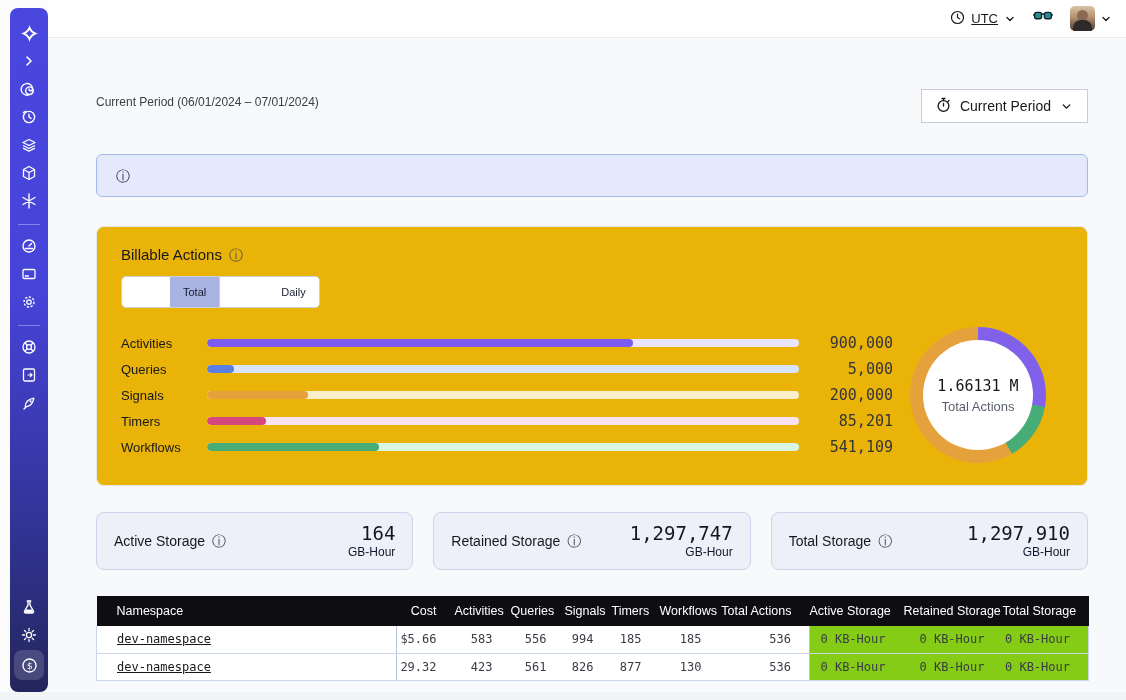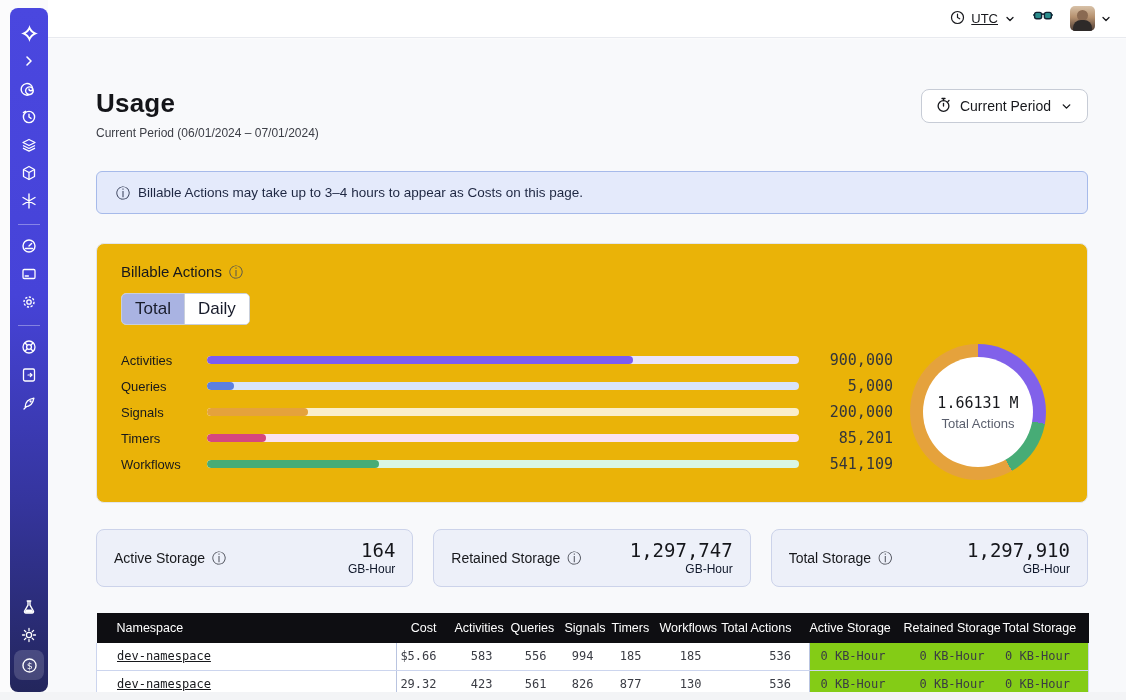--- a/index.html
+++ b/index.html
@@ -32,37 +32,37 @@
 
   
   .main { position:absolute; left:48px; right:0; top:39px; bottom:8px; background:#f8f9fb;
           padding:0 38px 0 48px; overflow:hidden; }
   .bottomband { position:absolute; left:0; right:0; bottom:0; height:8px; background:#f3f4f6; }
 
   .titlerow { margin-top:49px; display:flex; justify-content:space-between; align-items:flex-start; }
   .pagetitle { font-size:26px; font-weight:700; color:#141519; letter-spacing:.2px; }
   .subtitle  { font-size:12px; color:#3c3e46; margin-top:7px; }
   .periodbtn { display:flex; align-items:center; gap:9px; background:#fff; border:1px solid #c7ccd6;
-               border-radius:8px; height:34px; padding:0 14px; font-size:14px; color:#17181c;
+               border-radius:0; height:34px; padding:0 14px; font-size:14px; color:#17181c;
                cursor:pointer; margin-top:1px; }
 
   .banner { margin-top:31px; background:#e4eafb; border:1px solid #a6baea; border-radius:6px;
             height:43px; display:flex; align-items:center; gap:8px; padding:0 19px;
             font-size:13.5px; color:#1e2742; }
   .iinfo { font-size:14px; line-height:1; }
 
   
   .card { margin-top:29px; background:#eab308; border:1px solid #e3e6ec; border-radius:8px;
           padding:19px 24px 22px; }
   .cardtitle { font-size:15px; font-weight:400; color:#17181c; display:flex; align-items:center; gap:7px; }
   .cardtitle .iinfo { color:#4a4d55; cursor:pointer; }
   .tabs { margin-top:13px; display:inline-flex; border:1px solid #c9cfda; border-radius:5px;
           overflow:hidden; background:#fff; }
-  .tab { height:30px; padding:0 13px; display:flex; align-items:center; font-size:17px;
-         color:#181c2b; cursor:pointer; background:#fff; }
+  .tab { height:30px; padding:0 13px; display:flex; align-items:center; font-size:11px;
+         color:#181c2b; cursor:pointer; background:#fff;margin-left:48px; }
   .tab.active { background:#a9b3e2; border-right:1px solid #c9cfda; }
 
   .chartzone { display:flex; margin-top:19px; }
   .barcol { flex:1 1 auto; padding-top:3px; }
   .bar-row { display:grid; grid-template-columns:86px 1fr 72px; align-items:center; height:26px; }
   .bar-label { font-size:13px; color:#17181c; }
   .bar-track { height:8px; border-radius:4px; position:relative; overflow:hidden; margin-right:22px; }
   .bar-fill  { position:absolute; left:0; top:0; bottom:0; border-radius:4px; }
   .bar-value { font-family:"DejaVu Sans Mono", monospace; font-size:15px; color:#33353b; text-align:right; }
 
@@ -230,41 +230,39 @@
     <svg width="12" height="12" viewBox="0 0 12 12">
         <path d="M3 4.5l3 3 3-3" fill="none" stroke="#17181c" stroke-width="1.3" stroke-linecap="round" stroke-linejoin="round"></path>
       </svg>
   </div>
 </div>
 
 <div class="main">
 
   <div class="titlerow">
     <div>
-      <div class="pagetitle">Usage</div>
       <div class="subtitle">Current Period (06/01/2024 – 07/01/2024)</div>
     </div>
     <div class="periodbtn">
       <span>
         <svg width="15" height="16" viewBox="0 0 15 16">
             <circle cx="7.5" cy="9" r="5.4" fill="none" stroke="#17181c" stroke-width="1.3"></circle>
             <path d="M6 1.5h3M7.5 1.5v2M12 4.5l1-1" stroke="#17181c" stroke-width="1.3" stroke-linecap="round"></path>
             <path d="M7.5 6.5V9" stroke="#17181c" stroke-width="1.3" stroke-linecap="round"></path>
           </svg>
       </span>
       <span>Current Period</span>
       <svg width="13" height="13" viewBox="0 0 12 12">
           <path d="M3 4.5l3 3 3-3" fill="none" stroke="#17181c" stroke-width="1.3" stroke-linecap="round" stroke-linejoin="round"></path>
         </svg>
     </div>
   </div>
 
   <div class="banner">
     <span class="iinfo">ⓘ</span>
-    <span>Billable Actions may take up to 3–4 hours to appear as Costs on this page.</span>
   </div>
 
   <div class="card">
     <div class="cardtitle">
       <span>Billable Actions</span>
       <span class="iinfo">ⓘ</span>
     </div>
     <div class="tabs">
       <div class="tab active">Total</div>
       <div class="tab">Daily</div>

